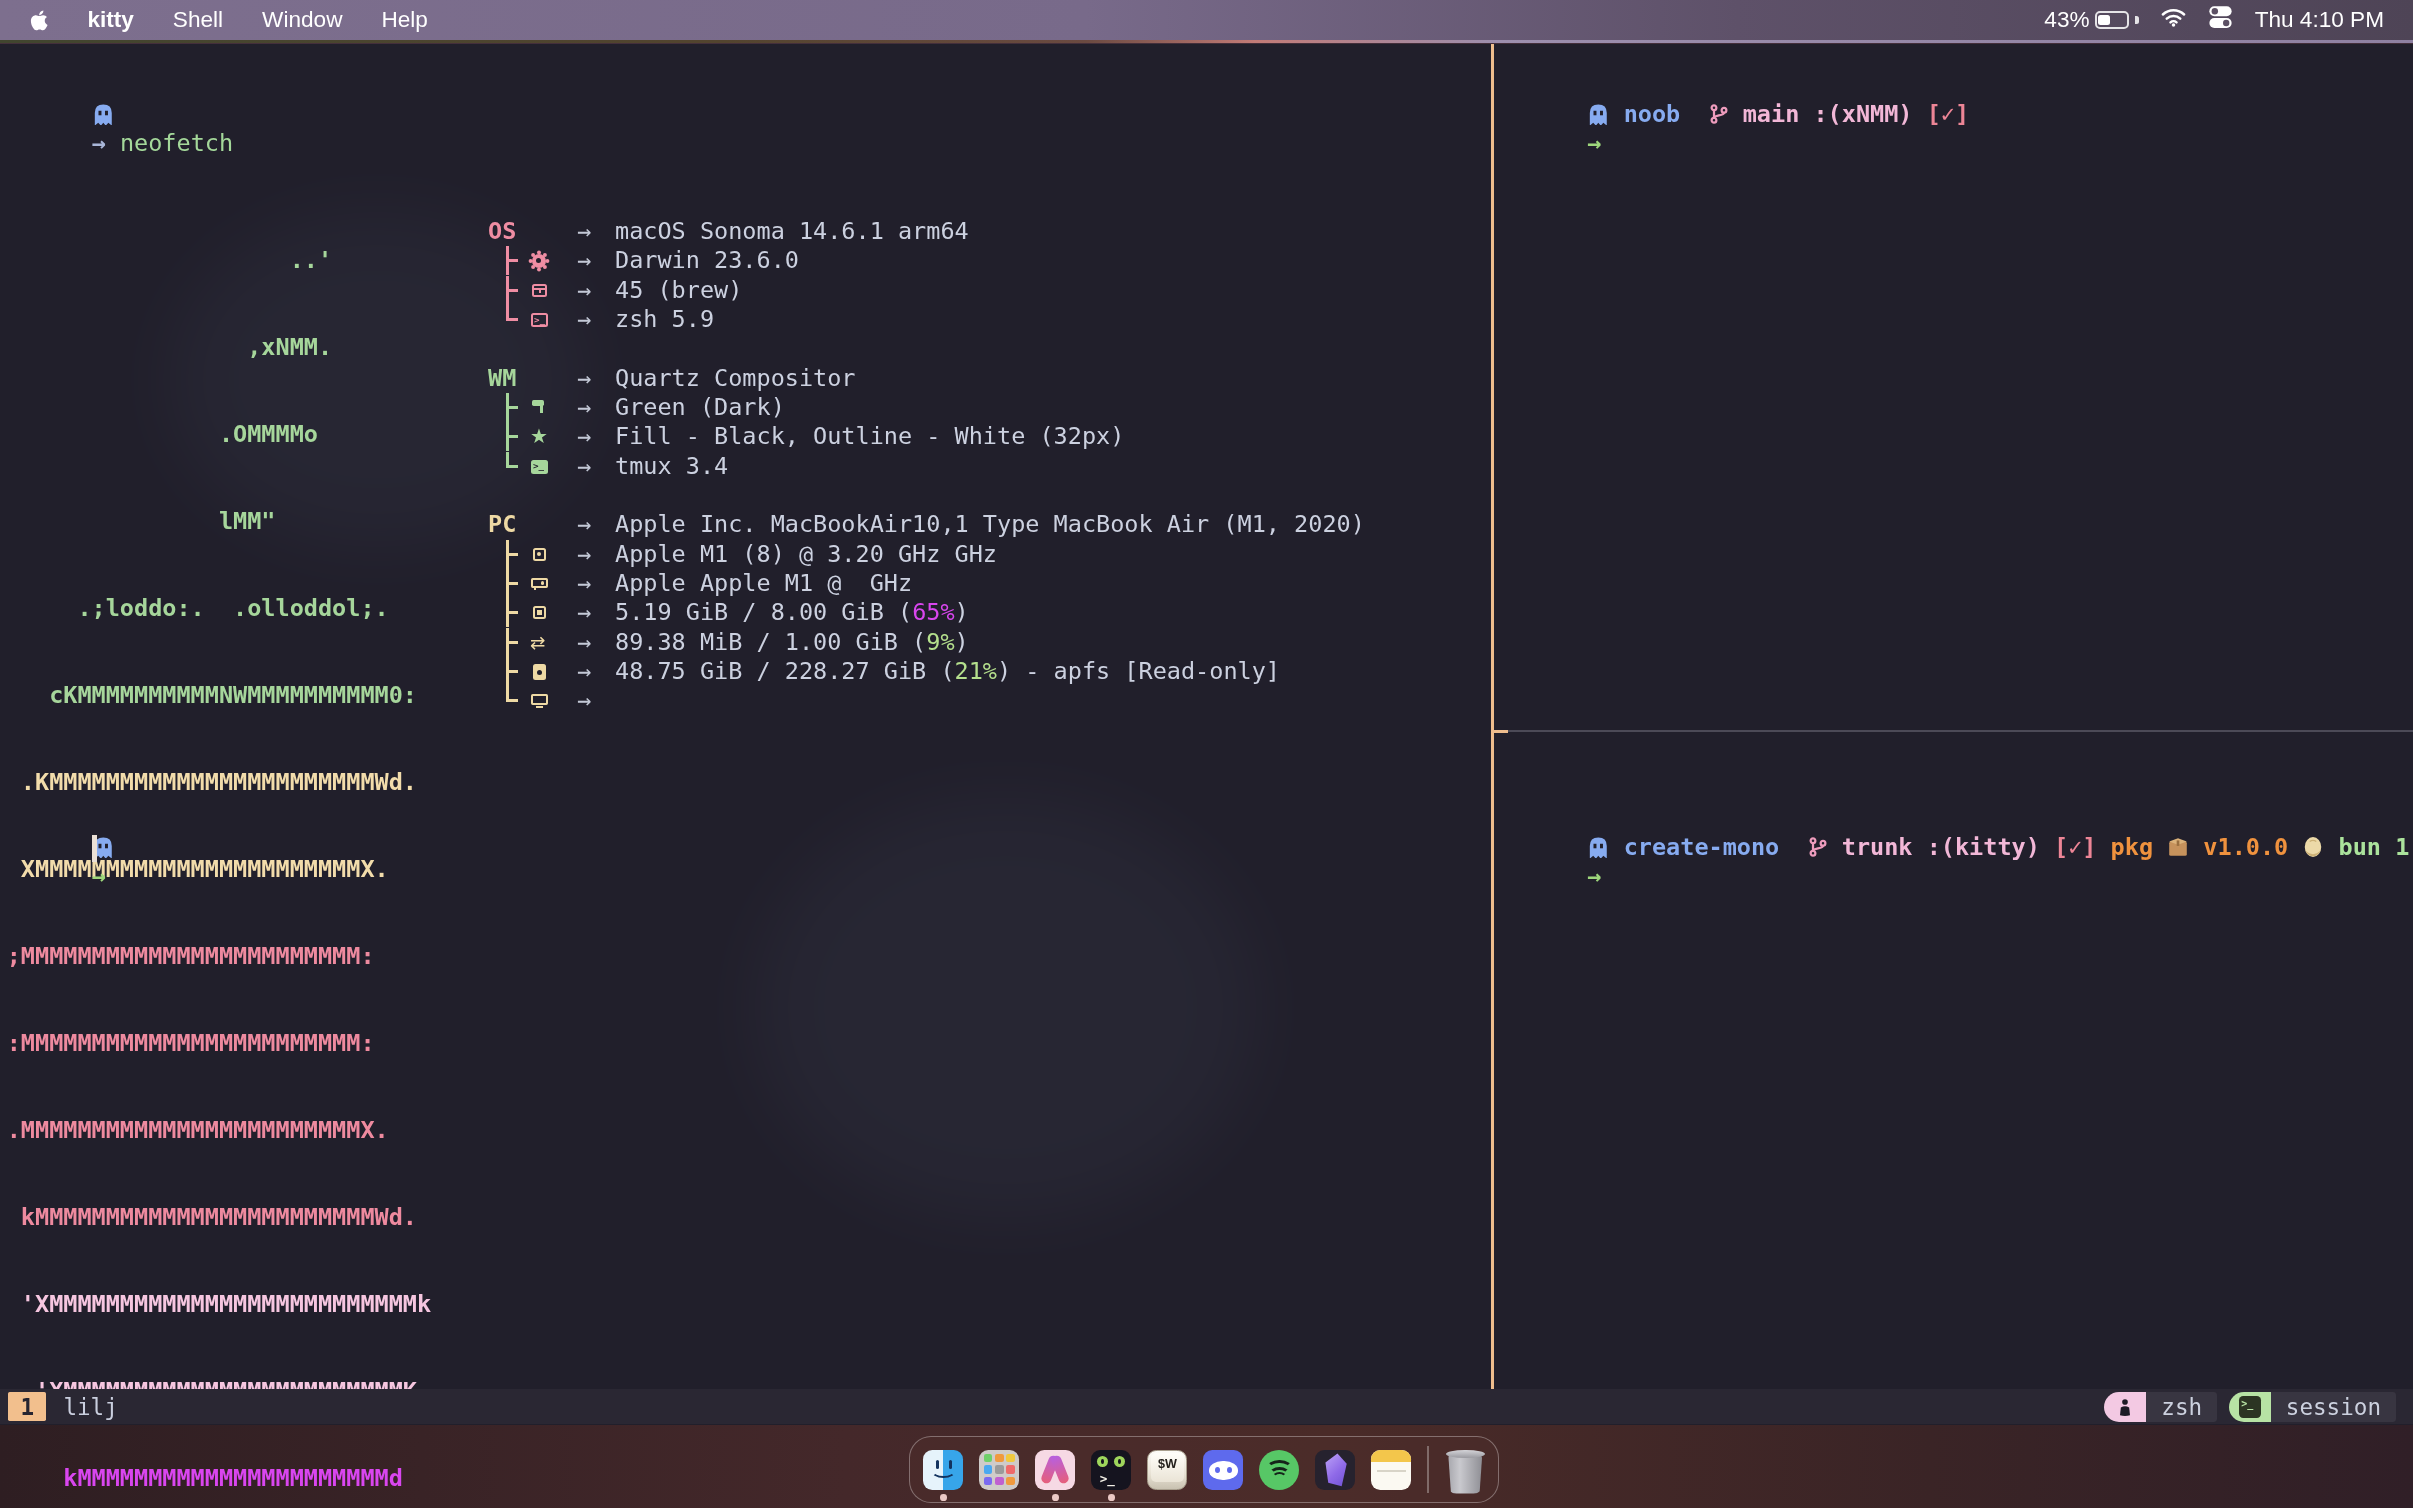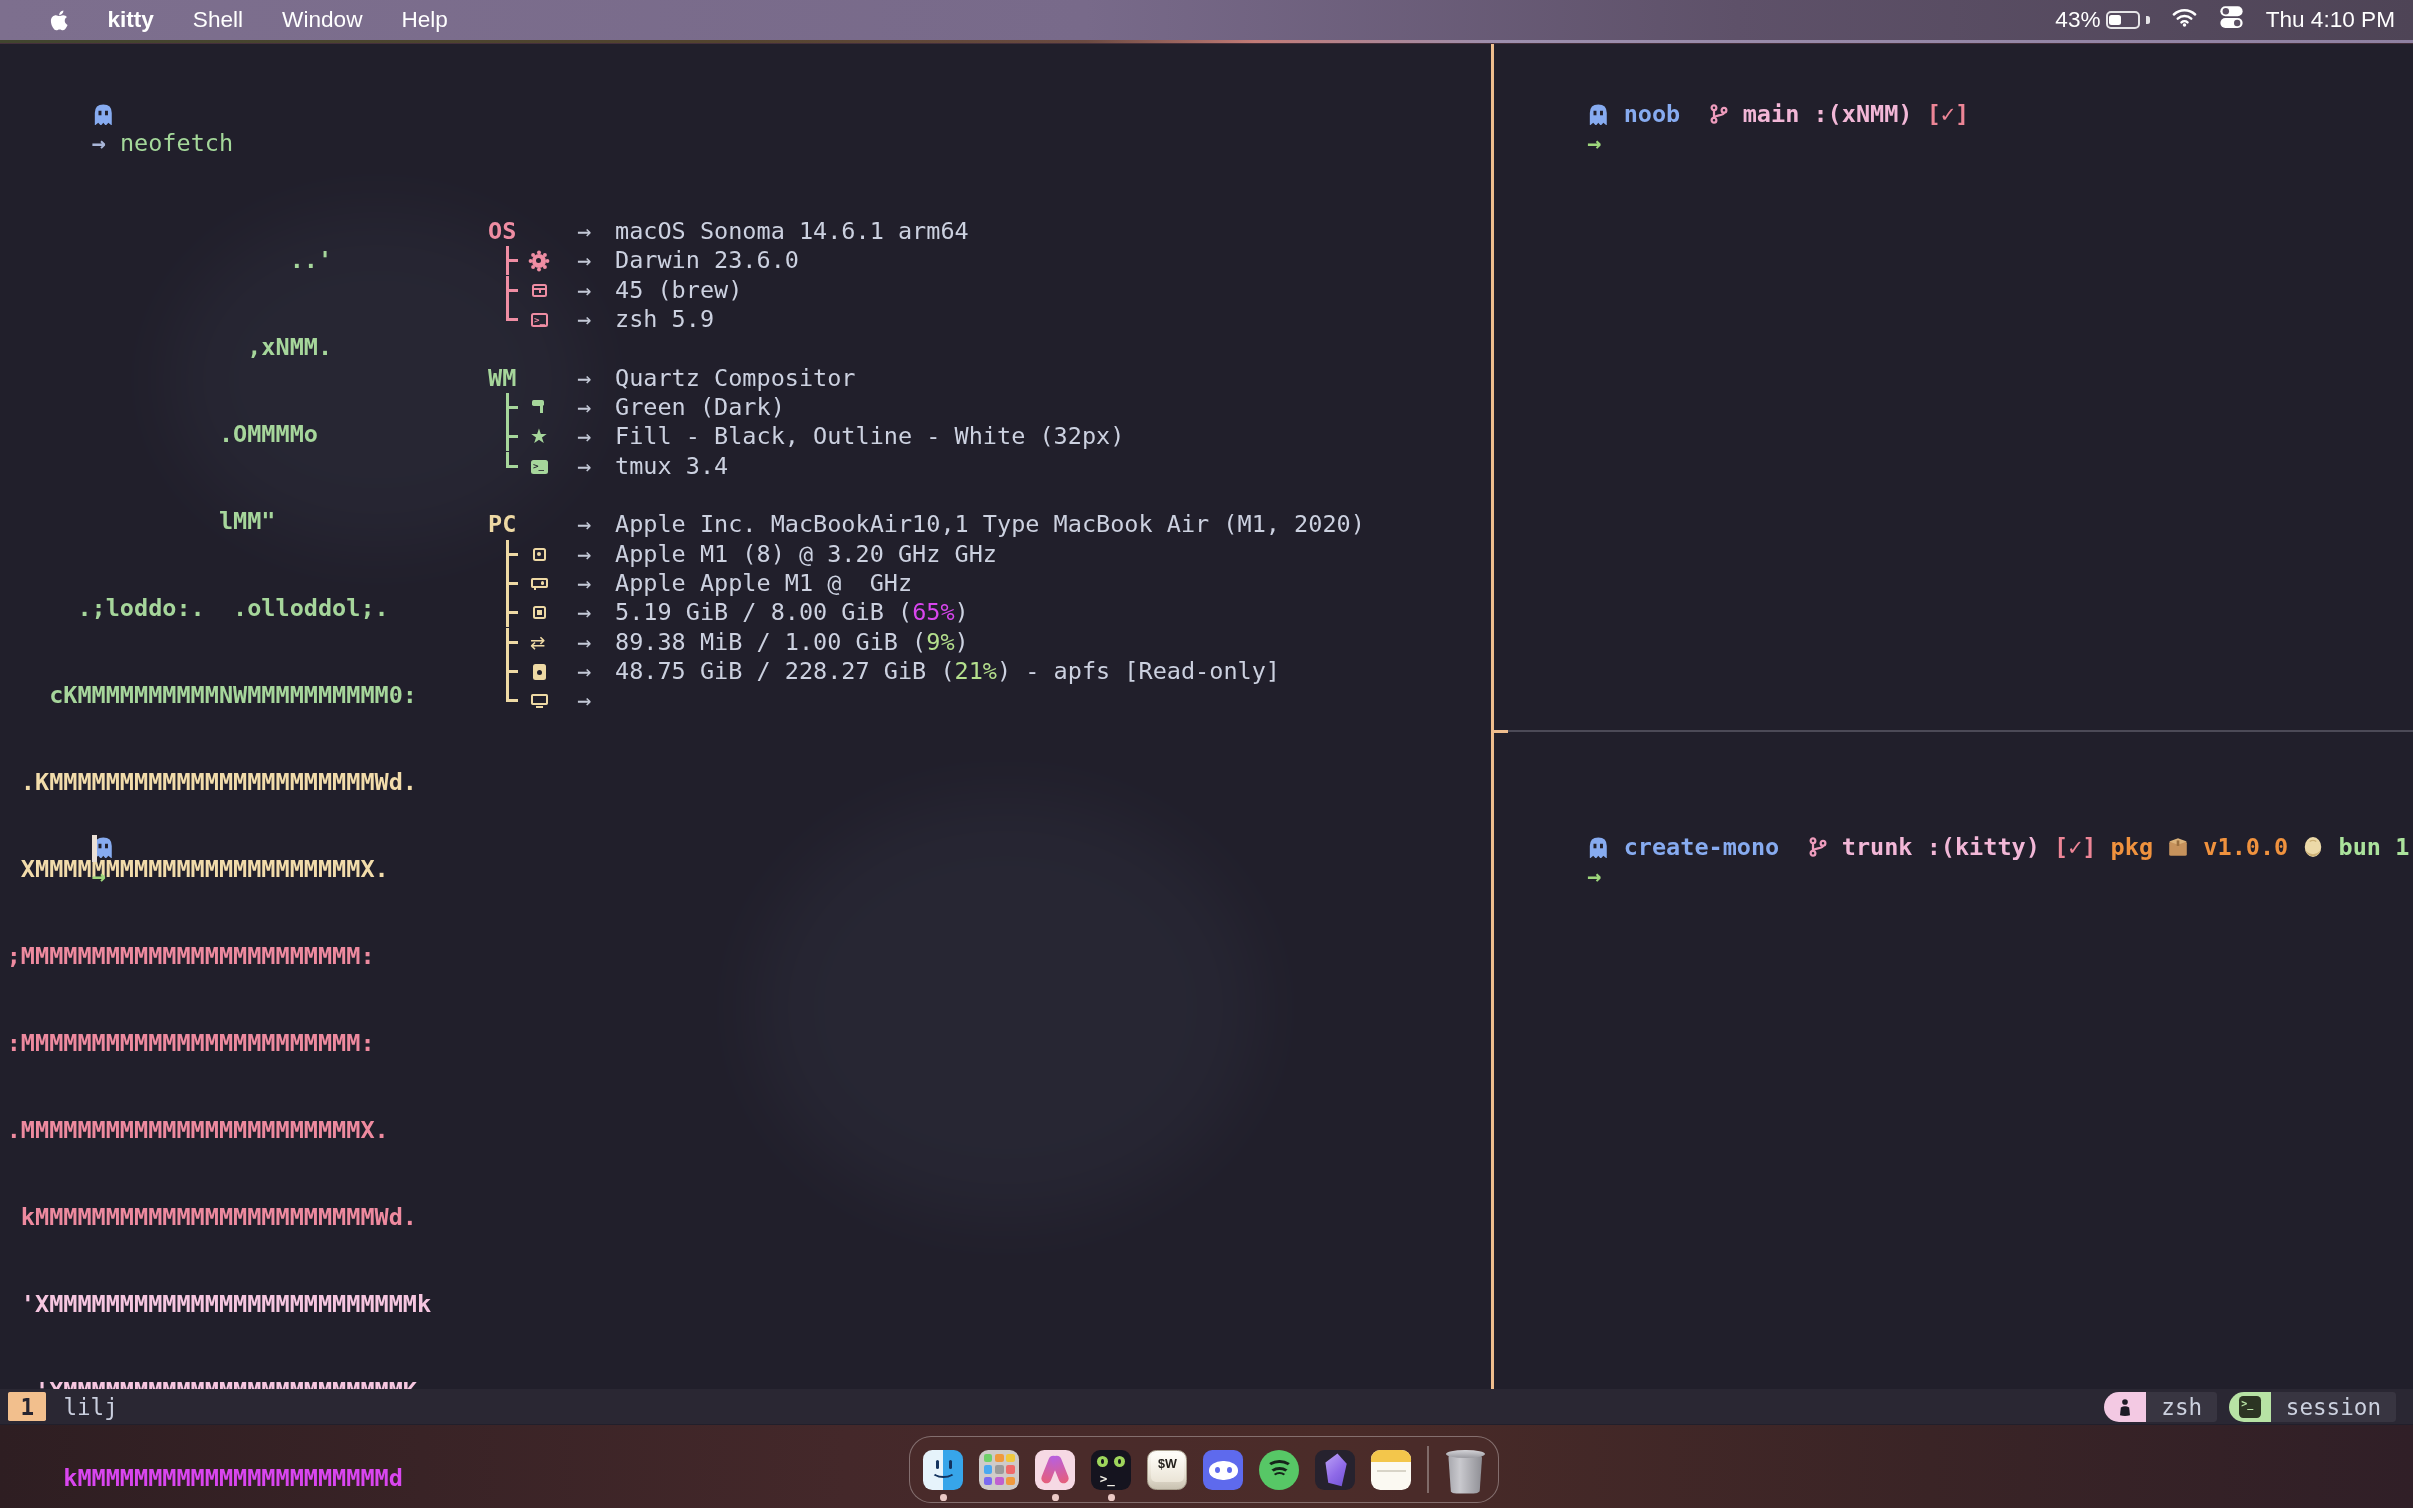--- a/index.html
+++ b/index.html
@@ -10,24 +10,24 @@
   .desktop { position:absolute; inset:0;
     background:linear-gradient(180deg,#7b6d8a 0px,#6a5c78 40px,#45303c 41px,#332024 101px,#382225 100%); }
   .wall-bottom { position:absolute; left:0; right:0; top:1425px; height:84px;
     background:linear-gradient(90deg,#2e1e22 0%,#44282a 35%,#4a2b28 55%,#3a2426 80%,#301f27 100%); }
 
   
   .menubar { position:absolute; left:0; top:0; width:2413px; height:40px;
     background:linear-gradient(90deg,#7d6f8e 0%,#786a8a 45%,#5e5169 72%,#4e4456 100%);
     display:flex; align-items:center; color:#fff;
     font-family:"Liberation Sans",sans-serif; font-size:22.6px; }
-  .mb-left { display:flex; align-items:center; gap:39px; padding-left:30px;margin-left:20px; }
+  .mb-left { display:flex; align-items:center; gap:39px; padding-left:30px; }
   .mb-app { font-weight:bold; }
   .mb-item { font-weight:normal; }
-  .mb-right { margin-left:auto; display:flex; align-items:center; gap:22px; padding-right:18px; }
+  .mb-right { margin-left:auto; display:flex; align-items:center; gap:22px; padding-right:29px; }
   .win-topline { position:absolute; left:0; top:40px; width:2413px; height:3.4px;
     background:linear-gradient(90deg,#41452f 0%,#53442f 30%,#6b4a41 45%,#c27b77 52%,#9d8fae 62%,#8f81a2 100%); }
 
   .apple-logo svg { width:18.4px; height:22.6px; display:block; }
   .battery { display:flex; align-items:center; gap:5px; }
   .bat-body { position:relative; width:34px; height:17.6px; border:2.1px solid rgba(255,255,255,.85); border-radius:5px; }
   .bat-fill { position:absolute; left:1.7px; top:1.7px; bottom:1.7px; width:40%; background:#fff; border-radius:2.5px; }
   .bat-nub { width:3.4px; height:7.5px; background:rgba(255,255,255,.85); border-radius:0 2.5px 2.5px 0; margin-left:1.7px; }
 
   

